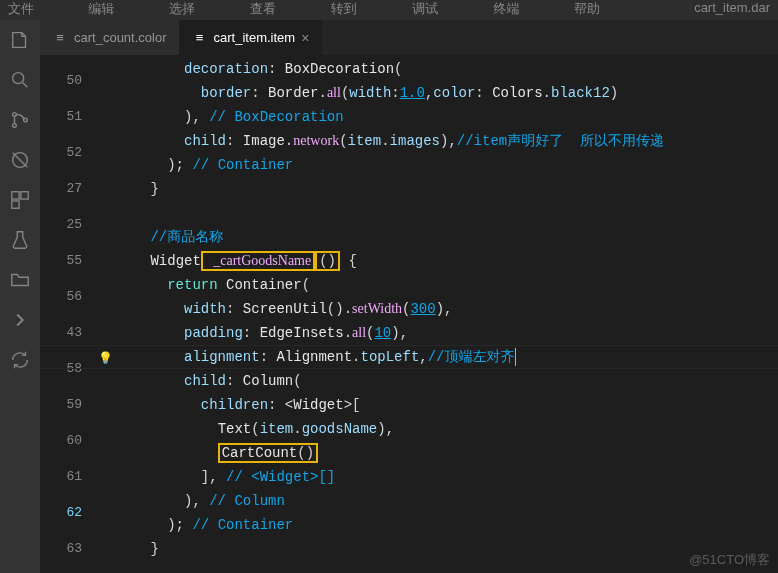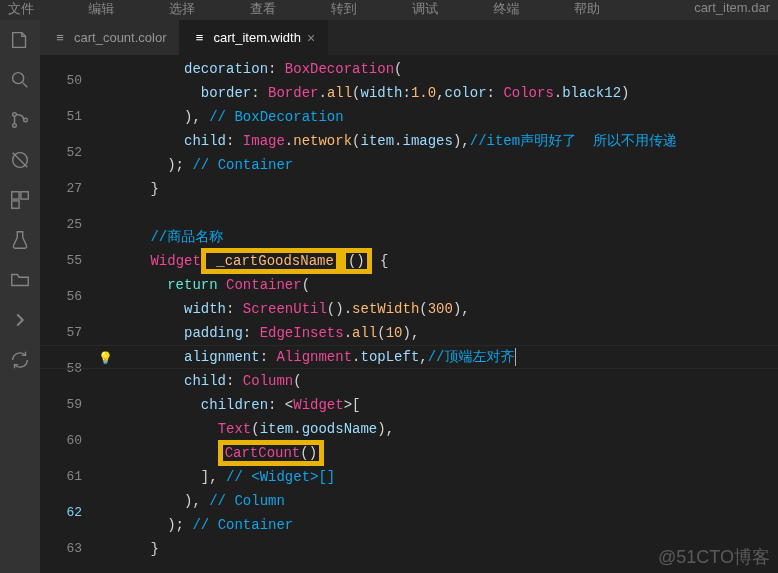--- a/index.html
+++ b/index.html
@@ -96,42 +96,42 @@
 .line.current::before {
   content: '';
   position: absolute;
   left: -80px; right: 0; top: 0; bottom: 0;
   border-top: 1px solid #282828;
   border-bottom: 1px solid #282828;
   pointer-events: none;
 }
 
 .c-kw { color: #5eead4; }
-.c-cls { color: #ec4899; }
-.c-fn { color: #fdba74; }
+.c-cls { color: #e5e5e5; }
+.c-fn { color: #f0abfc; font-family: Liberation Serif, serif; }
 .c-prop { color: #9cdcfe; }
 .c-id { color: #9cdcfe; }
-.c-num { color: #fdba74; }
+.c-num { color: #0ea5e9; text-decoration: underline; }
 .c-cmt { color: #0ea5e9; }
 .c-plain { color: #d4d4d4; }
 .redbox {
-  border: 5px solid #eab308;
+  border: 2px solid #eab308;
   padding: 0 2px;
 }
 .cursor {
   display: inline-block;
   width: 1px; height: 18px;
   background: #aeafad;
   vertical-align: middle;
 }
 .watermark {
   position: absolute;
   right: 8px; bottom: 4px;
   color: rgba(200,200,200,0.35);
-  font-size: 18px;
+  font-size: 13px;
   font-family: sans-serif;
 }
 </style>
 </head>
 <body>
 
 <div class="menubar">
   <span class="menu-item">文件(F)</span>
   <span class="menu-item">编辑(E)</span>
   <span class="menu-item">选择(S)</span>
@@ -203,35 +203,35 @@
   </div>
 
   <div class="editor-area">
     <div class="tabs">
       <div class="tab">
         <span class="ticon">≡</span>
         <span>cart_count.color</span>
       </div>
       <div class="tab active">
         <span class="ticon">≡</span>
-        <span>cart_item.width</span>
+        <span>cart_item.item</span>
         <span class="close">×</span>
       </div>
     </div>
 
     <div class="code-area">
       <div class="gutter" id="gutter">
           <div class="ln">50</div>
           <div class="ln">51</div>
           <div class="ln">52</div>
           <div class="ln">27</div>
           <div class="ln">25</div>
           <div class="ln">55</div>
           <div class="ln">56</div>
-          <div class="ln">57</div>
+          <div class="ln">43</div>
           <div class="ln">58</div>
           <div class="ln">59</div>
           <div class="ln">60</div>
           <div class="ln">61</div>
           <div class="ln current">62</div>
           <div class="ln">63</div>
           <div class="ln">64</div>
           <div class="ln">32</div>
           <div class="ln">66</div>
           <div class="ln">67</div>

